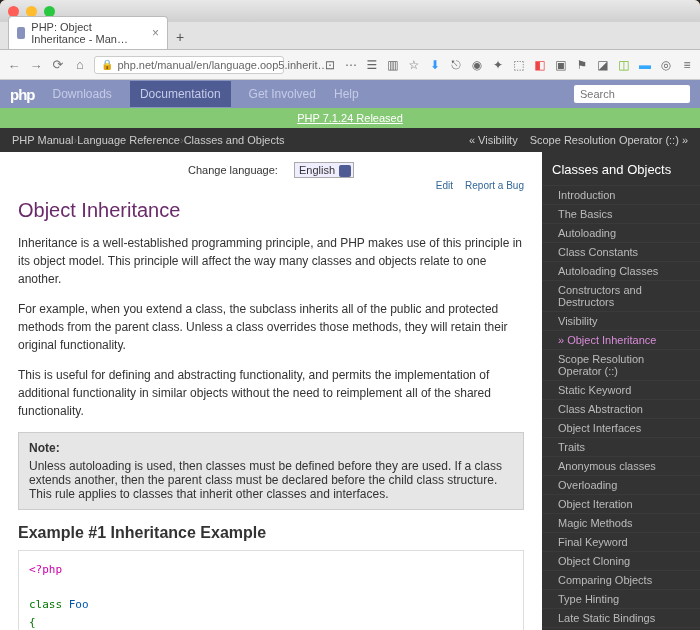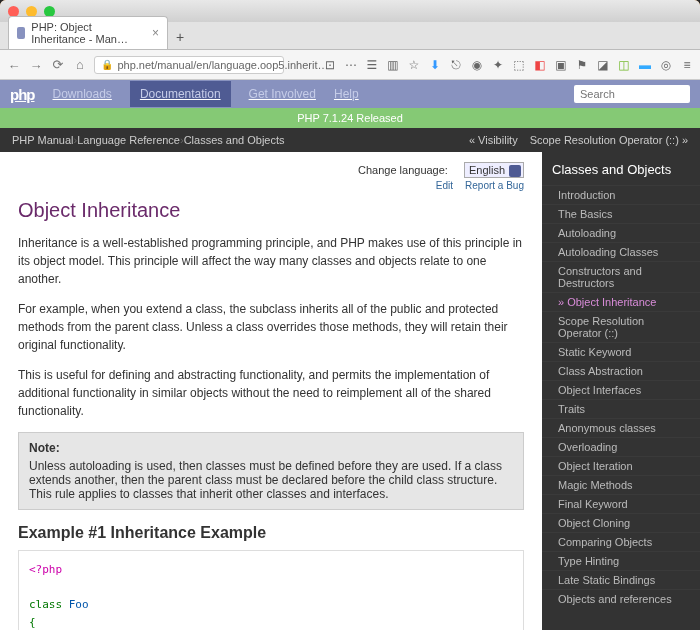--- a/index.html
+++ b/index.html
@@ -13,34 +13,34 @@
 .tab { background: #fff; border: 1px solid #bbb; border-bottom: none; border-radius: 4px 4px 0 0; padding: 4px 8px; margin-left: 8px; font-size: 11px; color: #444; display: flex; align-items: center; gap: 6px; max-width: 160px; }
 .tab .x { color: #888; margin-left: 4px; font-size: 12px; }
 .newtab { padding: 4px 8px; color: #555; font-size: 14px; }
 .urlbar { height: 30px; background: #f5f5f5; display: flex; align-items: center; padding: 0 6px; gap: 6px; border-bottom: 1px solid #ccc; }
 .nav-ico { color: #777; font-size: 13px; width: 16px; text-align: center; }
 .url-field { flex: 1; max-width: 190px; background: #fff; border: 1px solid #ccc; border-radius: 3px; padding: 2px 6px; font-size: 11px; color: #666; display:flex; align-items:center; gap:4px; }
 .url-field .lock { color:#6a6; font-size:10px; }
 .ico-row { display: flex; gap: 7px; margin-left: auto; }
 .ico-row span { width: 14px; height: 14px; display:inline-flex; align-items:center; justify-content:center; font-size:12px; color:#666; }
 .site { flex: 1; display: flex; flex-direction: column; overflow: hidden; }
-.site-nav { background: #8892bf; height: 28px; display: flex; align-items: center; color: #fff; font-size: 12px; padding: 0 10px; gap: 18px; text-decoration: underline; }
+.site-nav { background: #8892bf; height: 28px; display: flex; align-items: center; color: #fff; font-size: 12px; padding: 0 10px; gap: 18px; }
 .logo { font-weight: bold; font-size: 15px; letter-spacing: -1px; }
 .nav-link { color: #c5cce8; cursor: pointer; }
 .nav-link.active { background: #4f5b93; padding: 6px 10px; margin: -6px 0; }
 .search { margin-left: auto; }
 .search input { width: 116px; padding: 3px 6px; font-size: 11px; border: none; border-radius: 2px; }
-.banner { background: #85c975; color: #fff; text-align: center; font-size: 11px; padding: 4px; }
+.banner { background: #85c975; color: #fff; text-align: center; font-size: 11px; padding: 4px; text-decoration: underline; }
 .breadcrumb { background: #333; color: #ccc; font-size: 11px; padding: 6px 12px; display: flex; }
 .breadcrumb span { color: #ccc; }
 .breadcrumb .sep { color: #666; }
 .breadcrumb .right { margin-left: auto; display: flex; gap: 12px; }
 .body { flex: 1; display: flex; overflow: hidden; }
 .main { flex: 1; background: #fff; padding: 10px 18px; overflow-y: auto; font-size: 12px; color: #333; }
-.lang-row { display: flex; justify-content: flex-end; align-items: center; gap: 16px; font-size: 11px; margin-bottom: 2px; }
+.lang-row { display: flex; justify-content: center; align-items: center; gap: 16px; font-size: 11px; margin-bottom: 2px; }
 .lang-sel { border: 1px solid #aaa; background: #eef; padding: 1px 18px 1px 4px; font-size: 11px; position: relative; }
 .lang-sel::after { content:''; position:absolute; right:2px; top:2px; width:12px; height:12px; background:#4f5b93; border-radius:2px; }
 .links-row { display: flex; justify-content: flex-end; gap: 12px; font-size: 10px; color: #369; margin-bottom: 6px; }
 h1 { color: #6a2a6a; font-size: 20px; font-weight: normal; margin: 8px 0 12px; }
 .main p { line-height: 1.5; margin-bottom: 12px; }
 .note { background: #e6e6e6; border: 1px solid #ccc; padding: 8px 10px; margin: 10px 0; font-size: 12px; }
 .note b { display: block; margin-bottom: 4px; }
 .ex-title { font-weight: bold; font-size: 16px; margin: 14px 0 8px; }
 .code { background: #fff; border: 1px solid #ddd; padding: 10px; font-family: Menlo, monospace; font-size: 11px; line-height: 1.6; }
 .kw{color:#070}.fn{color:#05a}.php{color:#c0a}.plain{color:#333}
@@ -157,22 +157,24 @@
 &nbsp;&nbsp;&nbsp;&nbsp;&nbsp;&nbsp;&nbsp;&nbsp;<br>
         </div>
       </div>
 
       <div class="sidebar">
         <h3>Classes and Objects</h3>
         <ul id="sb">
             <li>Introduction</li>
             <li>The Basics</li>
             <li>Autoloading</li>
+            <li>Class Constants</li>
             <li>Autoloading Classes</li>
             <li>Constructors and Destructors</li>
+            <li>Visibility</li>
             <li class="active">Object Inheritance</li>
             <li>Scope Resolution Operator (::)</li>
             <li>Static Keyword</li>
             <li>Class Abstraction</li>
             <li>Object Interfaces</li>
             <li>Traits</li>
             <li>Anonymous classes</li>
             <li>Overloading</li>
             <li>Object Iteration</li>
             <li>Magic Methods</li>

